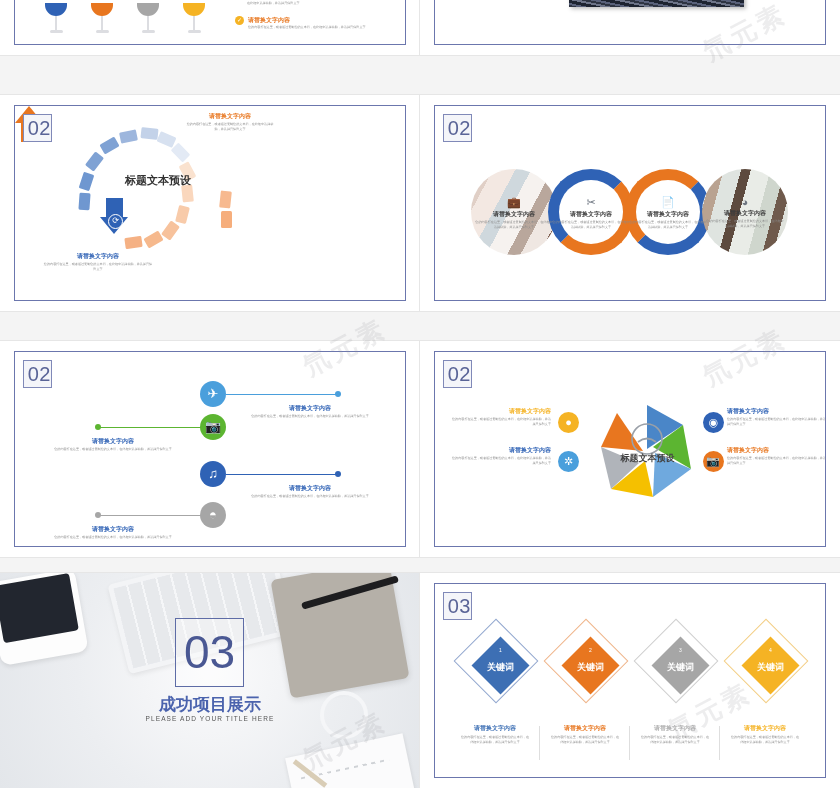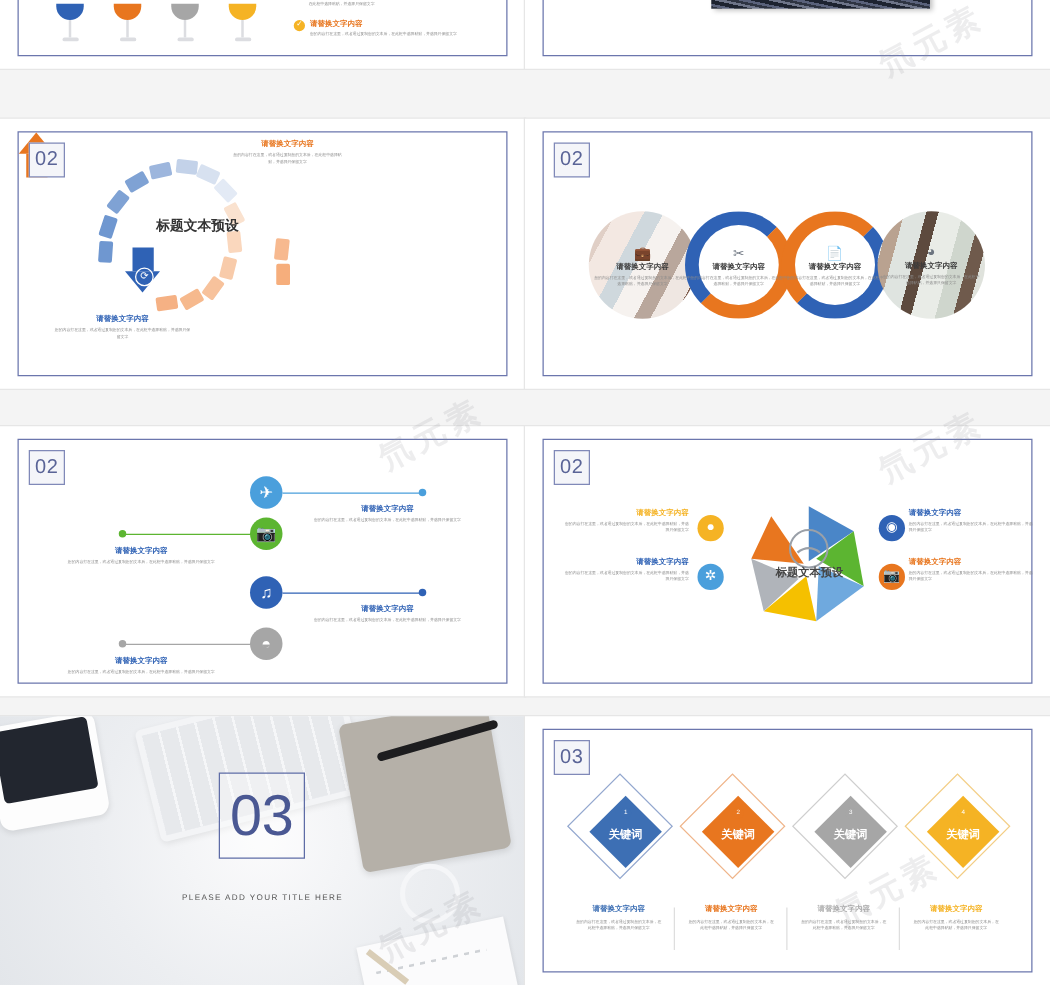--- a/index.html
+++ b/index.html
@@ -21,21 +21,21 @@
     position:absolute;left:14px;top:10px;right:14px;bottom:10px;
     border:1.5px solid #6b76ad;
     background:#ffffff;
   }
   .badge{
     position:absolute;left:8px;top:8px;
     width:27px;height:26px;
     border:1.2px solid #8089b8;
     background:#f4f5f9;
     color:#5a6497;
-    font-size:16px;line-height:26px;text-align:center;
+    font-size:20px;line-height:26px;text-align:right;
     letter-spacing:.5px;
   }
   .cn{font-family:"DejaVu Sans","Liberation Sans",sans-serif;}
   .body-txt{
     font-size:3.1px;line-height:4.6px;color:#8a8a8a;
     transform:scale(1);
   }
   .head-txt{font-size:6px;font-weight:bold;line-height:8px;}
 
   
@@ -354,20 +354,21 @@
     <div style="position:absolute;left:300px;top:16px;width:100px;height:7px;background:#1d1d1f;border-radius:4px;transform:rotate(-16deg)"></div>
 
     <div style="position:absolute;left:320px;top:118px;width:40px;height:40px;border:4px solid #f5f6f8;border-radius:50%;"></div>
 
     <div style="position:absolute;left:290px;top:172px;width:120px;height:60px;background:#fbfbfc;transform:rotate(-12deg);box-shadow:0 1px 4px rgba(0,0,0,.1)"></div>
     <div style="position:absolute;left:300px;top:195px;width:90px;height:2px;background:repeating-linear-gradient(to right,#cfd2d6 0 4px,transparent 4px 9px);transform:rotate(-12deg)"></div>
 
     <div style="position:absolute;left:290px;top:198px;width:40px;height:5px;background:#d9cdb6;transform:rotate(38deg)"></div>
 
     <div class="num-box" style="left:175px;top:45px;width:67px;height:67px;line-height:67px;">03</div>
+    <div class="cn" style="position:absolute;left:100px;top:120px;width:220px;text-align:center;font-size:17px;font-weight:bold;color:#4b63ad">成功项目展示</div>
     <div style="position:absolute;left:100px;top:142px;width:220px;text-align:center;font-size:6.5px;letter-spacing:1.1px;color:#555">PLEASE ADD YOUR TITLE HERE</div>
     <div class="wm" style="left:300px;top:150px;">氘元素</div>
   </div>
 
   <div class="slide" id="s3b">
     <div class="inner-frame">
       <div class="badge">03</div>
 
       <div class="dmd-outline" style="left:31px;top:47px;width:58px;height:58px;border-color:#93a8cf"></div>
       <div class="dmd-outline" style="left:121px;top:47px;width:58px;height:58px;border-color:#efb58a"></div>

